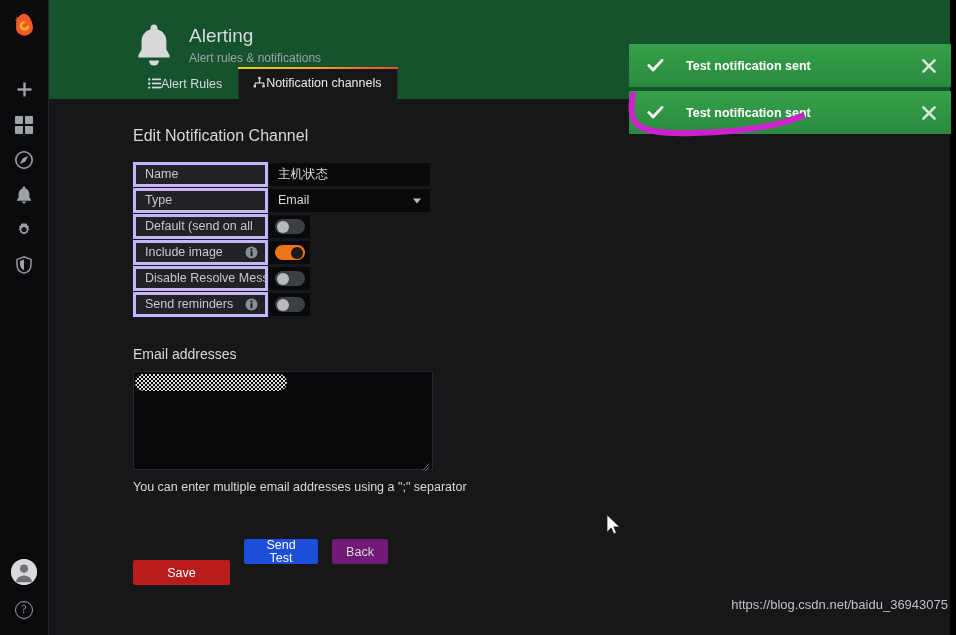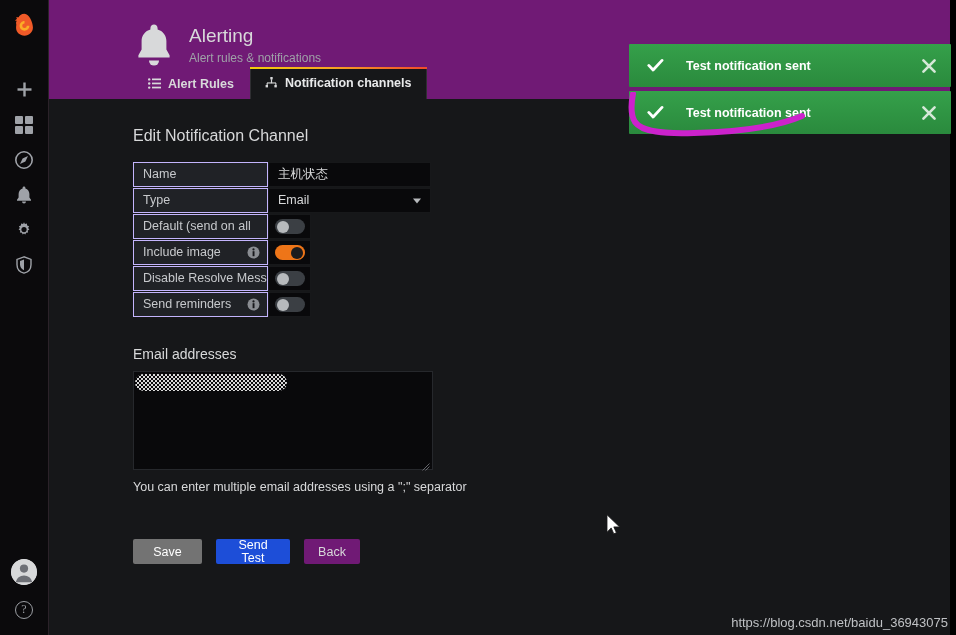--- a/index.html
+++ b/index.html
@@ -59,21 +59,21 @@
 
   
   #main {
     position: absolute; left: 49px; top: 0;
     width: 901px; height: 635px;
     background: #161719;
   }
   #page-header {
     position: relative;
     height: 99px;
-    background: #701a75;
+    background: #14532d;
     padding-left: 84px;
   }
   .brand-row { display: flex; align-items: center; padding-top: 22px; }
   .bell-big { width: 42px; height: 46px; margin-right: 14px; flex: none;}
   .bell-big svg { display:block; }
   .title-block { padding-top: 2px; }
   .page-title {
     font-size: 19px; color: #d8d9da; font-weight: 400; line-height: 22px;
   }
   .page-sub {
@@ -82,26 +82,25 @@
 
   
   #tabs {
     position: absolute; left: 84px; bottom: 0;
     display: flex; align-items: flex-end;
   }
   .tab {
     position: relative;
     height: 32px;
     padding: 0 15px 0 14px;
-    display: flex; align-items: center; gap: 7px;
+    display: flex; align-items: center; 
     font-size: 12.5px; color: #d8d9da;
     cursor: pointer;
     border: 1px solid transparent;
     border-bottom: none;
-    font-weight: bold;
   }
   .tab.active {
     background: #161719;
     border-color: #2f2f32;
     border-top: none;
     color: #e8e9ea;
   }
   .tab.active::before {
     content: "";
     position: absolute; left: -1px; right: -1px; top: 0; height: 2px;
@@ -113,21 +112,21 @@
   
   #content { padding: 28px 0 0 84px; }
   .section-title {
     font-size: 16px; color: #d8d9da; font-weight: 400;
     margin-bottom: 17px;
   }
 
   .form-row { display: flex; margin-bottom: 1px; }
   .f-label {
     background: #202226;
-    border: 1px solid #c4b5fd;
+    border: 3px solid #c4b5fd;
     color: #c7c9cc;
     font-size: 12.5px;
     height: 25px; line-height: 23px;
     padding: 0 9px;
     white-space: nowrap; overflow: hidden;
     display: flex; align-items: center;
   }
   .f-label.w135 { width: 135px; }
   .f-label.tog  { width: 135px; justify-content: space-between; padding-right: 7px;}
   .info-dot {
@@ -216,21 +215,21 @@
 
   .btn-row { display: flex; gap: 14px; margin-top: 45px; }
   .btn {
     border: none; cursor: pointer;
     font-size: 12.5px;
     color: #ffffff;
     font-family: "Liberation Sans", sans-serif;
     border-radius: 2px;
     display: flex; align-items: center; justify-content: center;
   }
-  .btn-save  { background: #737373; width: 69px; height: 25px; }
+  .btn-save  { background: #b91c1c; width: 97px; height: 25px; margin-top: 21px; }
   .btn-test  {
     background: #1d4ed8; width: 74px; height: 25px;
     line-height: 13px; text-align: center;
     white-space: pre-line;
   }
   .btn-back  { background: #701a75; width: 56px; height: 25px; color: #d8d9da; }
 
   
   #toasts {
     position: absolute; right: 5px; top: 44px;
@@ -260,21 +259,21 @@
   .toast-close svg { display:block; }
 
   
   #annotation {
     position: absolute; left: 624px; top: 92px;
     width: 210px; height: 50px;
     pointer-events: none; z-index: 60;
   }
   
   #watermark {
-    position: absolute; right: 8px; bottom: 5px;
+    position: absolute; right: 8px; bottom: 23px;
     font-size: 13px; color: #bfc1c4;
     z-index: 30;
   }
   
   #cursor {
     position: absolute; left: 606px; top: 514px;
     width: 14px; height: 21px; z-index: 70; pointer-events: none;
   }
   #cursor svg { display:block; }
 </style>

